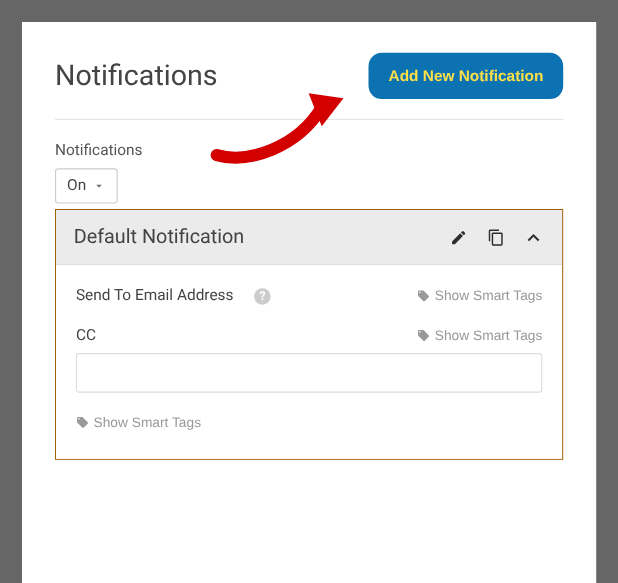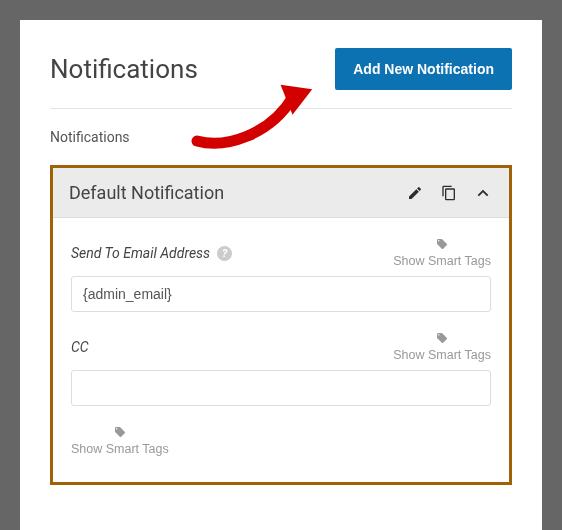--- a/index.html
+++ b/index.html
@@ -24,27 +24,27 @@
       border-bottom: 1px solid #e4e4e4;
       padding-bottom: 18px;
     }
     .page-title {
       font-size: 26px;
       font-weight: 400;
       color: #444;
     }
     .btn-primary {
       background: #0d72b2;
-      color: #ffffff;
+      color: #fde047;
       border: none;
       padding: 13px 18px;
       font-size: 14px;
       font-weight: 600;
       cursor: pointer;
-      border-radius: 2px;
+      border-radius: 12px;
     }
     .field-block { margin-top: 20px; }
     .small-label {
       font-size: 14px;
       color: #555;
       margin-bottom: 8px;
     }
     .select {
       display: inline-flex;
       align-items: center;
@@ -52,22 +52,22 @@
       border: 1px solid #ccc;
       border-radius: 3px;
       padding: 7px 10px;
       font-size: 14px;
       color: #444;
       cursor: pointer;
       background: #fff;
     }
     .select svg { width: 12px; height: 12px; fill: #666; }
     .card {
-      border: 3px solid #a16207;
-      margin-top: 20px;
+      border: 1px solid #a16207;
+      margin-top: 5px;
     }
     .card-header {
       background: #ebebeb;
       border-bottom: 1px solid #ddd;
       display: flex;
       align-items: center;
       padding: 14px 16px;
     }
     .card-title {
       font-size: 18px;
@@ -97,22 +97,21 @@
       display: flex;
       justify-content: space-between;
       align-items: center;
       margin-bottom: 8px;
     }
     .field-label {
       font-size: 14px;
       color: #444;
       display: flex;
       align-items: center;
-      gap: 7px;
-      font-style: italic;
+      gap: 19px;
     }
     .help-icon {
       width: 15px; height: 15px;
       border-radius: 50%;
       background: #ccc;
       color: #fff;
       display: inline-flex;
       align-items: center;
       justify-content: center;
       font-size: 11px;
@@ -121,21 +120,20 @@
     .smart-tags {
       font-size: 12.5px;
       color: #999;
       display: flex;
       align-items: center;
       gap: 4px;
       cursor: pointer;
       background: none;
       border: none;
       padding: 0;
-      flex-direction: column;
     }
     .smart-tags svg { width: 12px; height: 12px; fill: #999; }
     .text-input {
       width: 100%;
       border: 1px solid #ddd;
       border-radius: 3px;
       padding: 9px 11px;
       font-size: 14px;
       color: #555;
       background: #fff;
@@ -152,20 +150,26 @@
 
 <div class="panel">
 
   <div class="header-row">
     <h1 class="page-title">Notifications</h1>
     <button class="btn-primary">Add New Notification</button>
   </div>
 
   <div class="field-block">
     <div class="small-label">Notifications</div>
+    <div class="select">
+      <span>On</span>
+      <svg viewBox="0 0 24 24">
+          <path d="M7 10l5 5 5-5z"></path>
+        </svg>
+    </div>
   </div>
 
   <div class="card">
     <div class="card-header">
       <div class="card-title">Default Notification</div>
       <div class="card-actions">
         <button class="icon-btn">
           <svg viewBox="0 0 24 24">
               <path d="M3 17.25V21h3.75L17.81 9.94l-3.75-3.75L3 17.25zM20.71 7.04a1 1 0 0 0 0-1.41l-2.34-2.34a1 1 0 0 0-1.41 0l-1.83 1.83 3.75 3.75 1.83-1.83z"></path>
             </svg>
@@ -191,21 +195,20 @@
             <span>Send To Email Address</span>
             <span class="help-icon">?</span>
           </div>
           <button class="smart-tags">
             <svg viewBox="0 0 24 24">
                 <path d="M21.41 11.58l-9-9A2 2 0 0 0 11 2H4a2 2 0 0 0-2 2v7a2 2 0 0 0 .59 1.42l9 9a2 2 0 0 0 2.83 0l7-7a2 2 0 0 0-.01-2.84zM5.5 7A1.5 1.5 0 1 1 7 5.5 1.5 1.5 0 0 1 5.5 7z"></path>
               </svg>
             <span>Show Smart Tags</span>
           </button>
         </div>
-        <input class="text-input" type="text" value="{admin_email}" style="">
       </div>
 
       <div class="form-row">
         <div class="row-head">
           <div class="field-label">CC</div>
           <button class="smart-tags">
             <svg viewBox="0 0 24 24">
                 <path d="M21.41 11.58l-9-9A2 2 0 0 0 11 2H4a2 2 0 0 0-2 2v7a2 2 0 0 0 .59 1.42l9 9a2 2 0 0 0 2.83 0l7-7a2 2 0 0 0-.01-2.84zM5.5 7A1.5 1.5 0 1 1 7 5.5 1.5 1.5 0 0 1 5.5 7z"></path>
               </svg>
             <span>Show Smart Tags</span>

